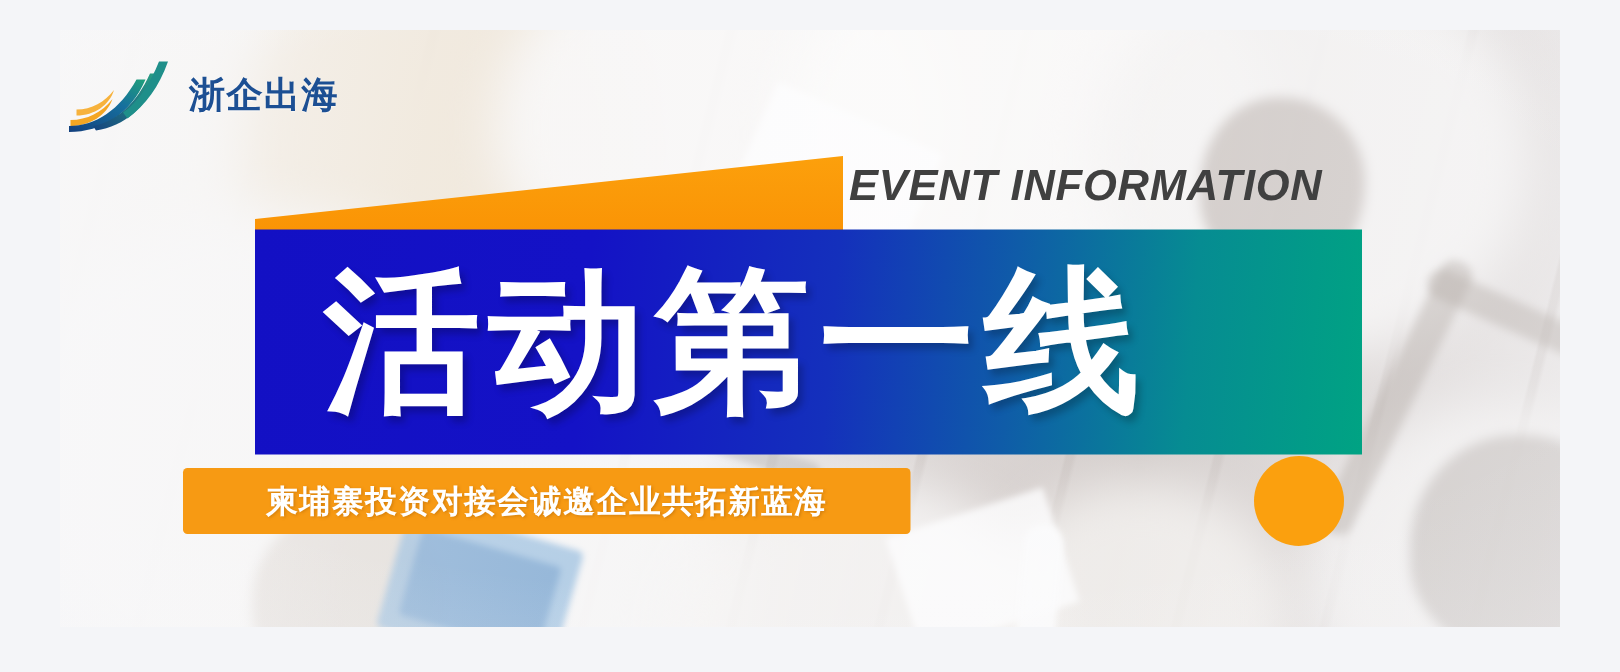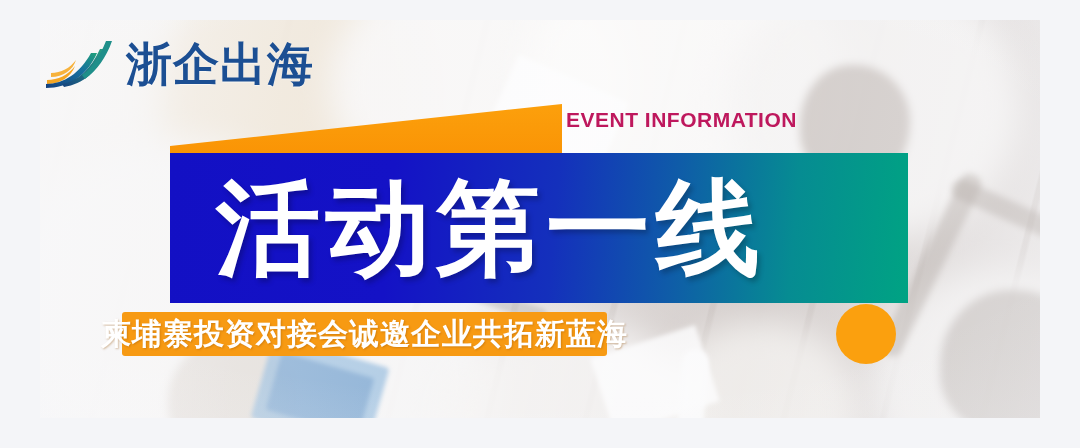--- a/index.html
+++ b/index.html
@@ -112,21 +112,21 @@
     position: absolute;
     left: 44px;
     top: 38px;
     display: flex;
     align-items: center;
     gap: 8px;
     height: 52px;
   }
   .logo-mark { width: 74px; height: 50px; display: block; }
   .logo-text {
-    font-size: 46px;
+    font-size: 24px;
     font-weight: 700;
     color: #1c4f93;
     letter-spacing: 1px;
     line-height: 1;
     white-space: nowrap;
     text-shadow: 0 1px 1px rgba(255,255,255,.6);
   }
 
   
   .orange-wedge {
@@ -137,24 +137,25 @@
     height: 50px;
     background: linear-gradient(180deg, #fca00c 0%, #fa9405 100%);
     clip-path: polygon(0% 84%, 100% 0%, 100% 100%, 0% 100%);
   }
 
   
   .event-info {
     position: absolute;
     left: 566px;
     top: 108px;
-    font-size: 21px;
-    font-weight: 700;
+    font-size: 29px;
+    font-weight: 700;
+    font-style: italic;
     letter-spacing: 0.5px;
-    color: #be185d;
+    color: #404040;
     white-space: nowrap;
   }
 
   
   .banner {
     position: absolute;
     left: 170px;
     top: 153px;
     width: 698px;
     height: 150px;
@@ -195,21 +196,21 @@
     top: 312px;
     width: 485px;
     height: 44px;
     background: #f79a13;
     border-radius: 3px;
     display: flex;
     align-items: center;
     justify-content: center;
   }
   .subtitle-text {
-    font-size: 30px;
+    font-size: 21px;
     font-weight: 700;
     color: #ffffff;
     letter-spacing: 1px;
     white-space: nowrap;
     text-shadow: 1px 1px 2px rgba(150,80,0,.35);
   }
 </style>
 </head>
 <body>
 

